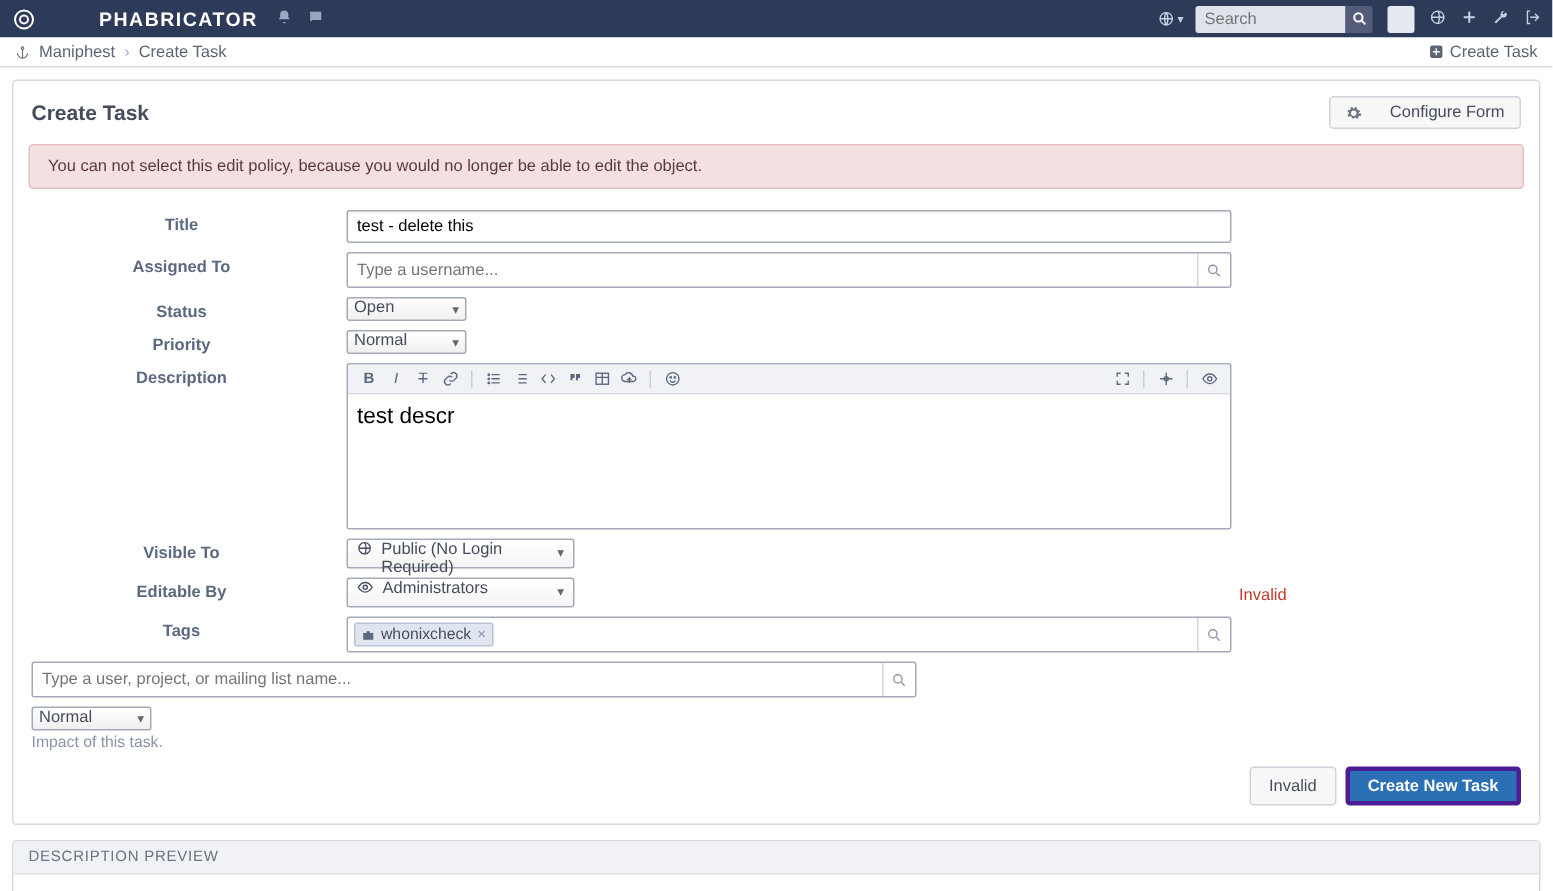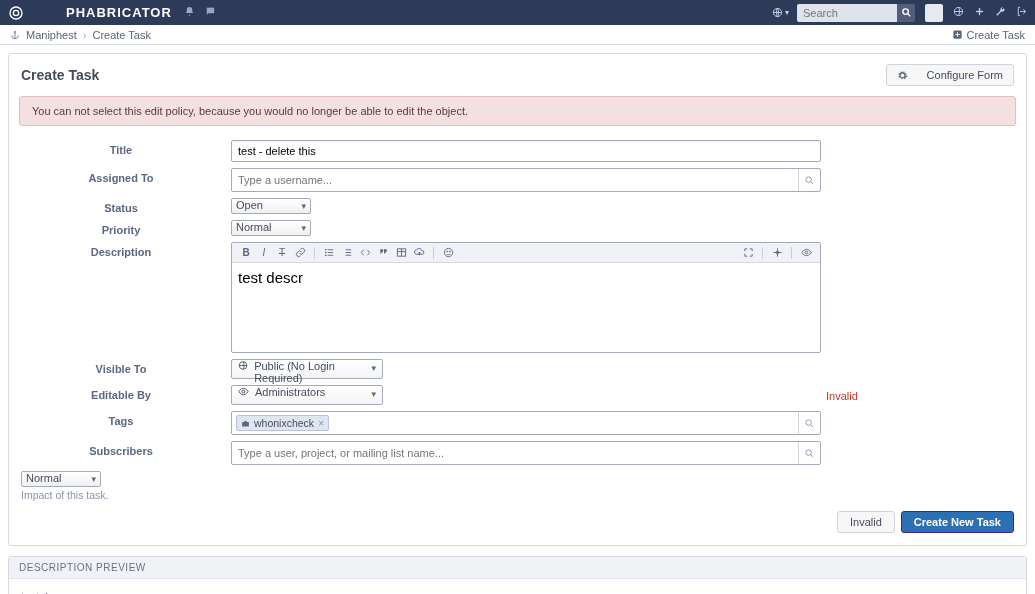--- a/index.html
+++ b/index.html
@@ -64,21 +64,21 @@
   .rm-textarea { width:100%; border:none; padding:6px; font-size:15px; height:86px; resize:none; outline:none; font-family:inherit;}
   .helper-text { font-size:10.5px; color:#8a94a8; margin-top:2px;}
   
   .tag-chip { display:inline-flex; align-items:center; background:#e0e6f0; border:1px solid #b8c2d8; border-radius:2px; padding:1px 4px; font-size:10.5px; gap:4px; margin:2px;}
   .tag-chip .chip-x { color:#8894ac; cursor:pointer; font-size:10px;}
   
   .form-actions { display:flex; justify-content:flex-end; gap:6px; margin-top:10px; padding-right: calc(100% - 210px - 590px);  }
   .form-actions { padding-right: 0; max-width: 800px; margin-left:210px;}
   .btn { border-radius:3px; padding:4px 12px; font-size:11px; cursor:pointer;}
   .btn-default { background:#f7f7f7; border:1px solid #cfd4dc; color:#464c5c;}
-  .btn-primary { background:#2b6fb5; border:1px solid #4c1d95; color:#fff; font-weight:bold;}
+  .btn-primary { background:#2b6fb5; border:3px solid #4c1d95; color:#fff; font-weight:bold;}
   
   
   .preview-panel { border:1px solid #d6dae0; border-radius:3px; margin-top:10px;}
   .preview-head { background:#f0f2f6; padding:5px 10px; font-size:10px; letter-spacing:0.5px; color:#6b7280; border-bottom:1px solid #e2e6ec;}
   .preview-body { padding:12px; font-size:11px; color:#464c5c; min-height:30px;}
   
   svg.ico { width:11px; height:11px; }
 </style>
 </head>
 <body>
@@ -359,21 +359,20 @@
               <svg class="ico" viewBox="0 0 24 24" fill="none" stroke="currentColor" stroke-width="2">
                   <circle cx="10" cy="10" r="6"></circle>
                   <line x1="15" y1="15" x2="20" y2="20"></line>
                 </svg>
             </div>
           </div>
         </div>
       </div>
 
       <div class="form-row">
-        <div class="form-label">Subscribers</div>
         <div class="form-control-wrap">
           <div class="token-input-wrap">
             <input class="token-input" placeholder="Type a user, project, or mailing list name..." style="">
             <div class="token-search-btn">
               <svg class="ico" viewBox="0 0 24 24" fill="none" stroke="currentColor" stroke-width="2">
                   <circle cx="10" cy="10" r="6"></circle>
                   <line x1="15" y1="15" x2="20" y2="20"></line>
                 </svg>
             </div>
           </div>

